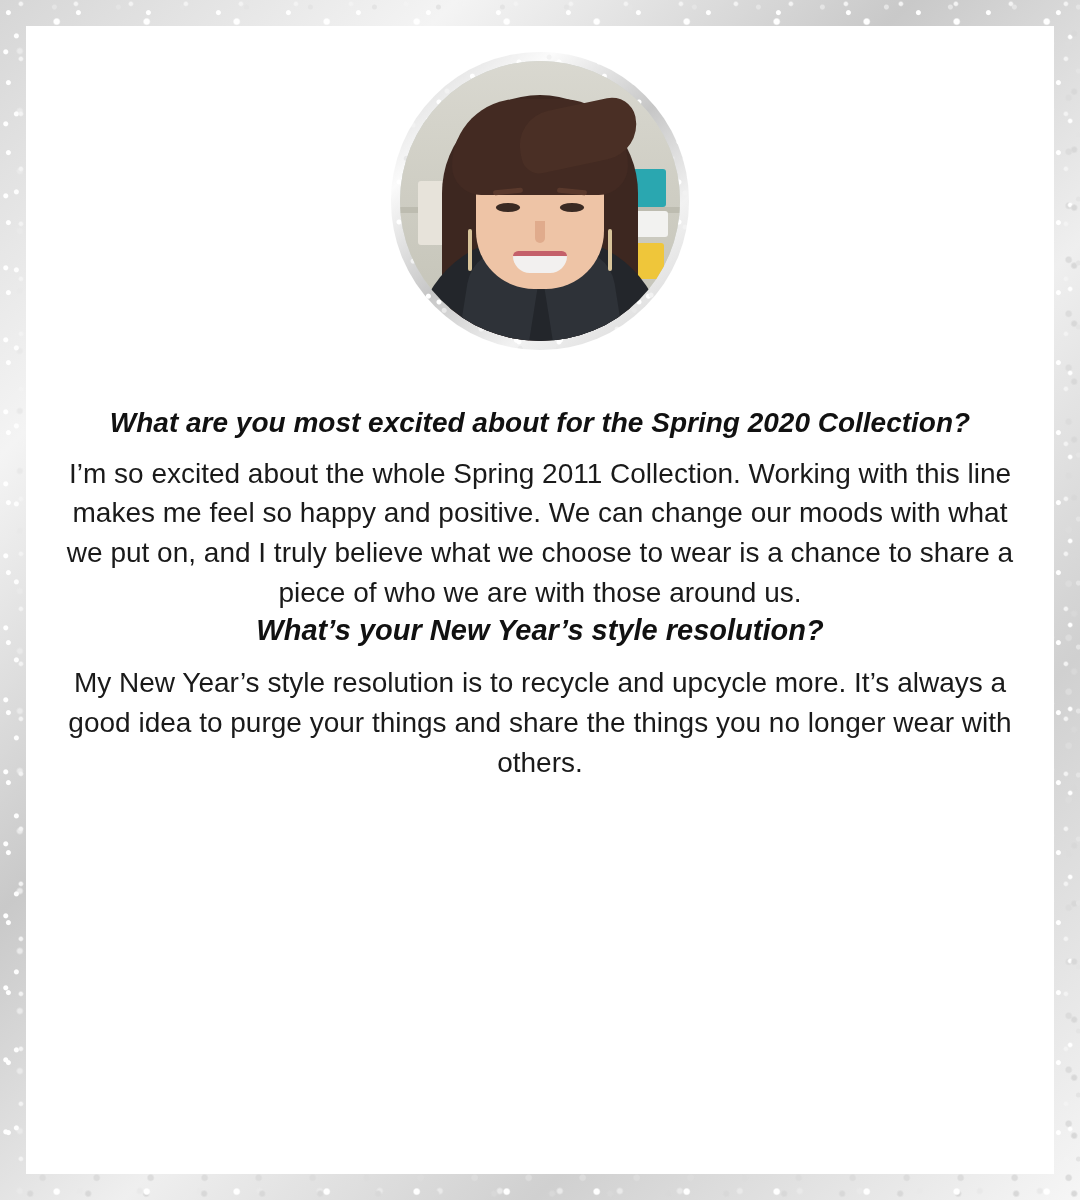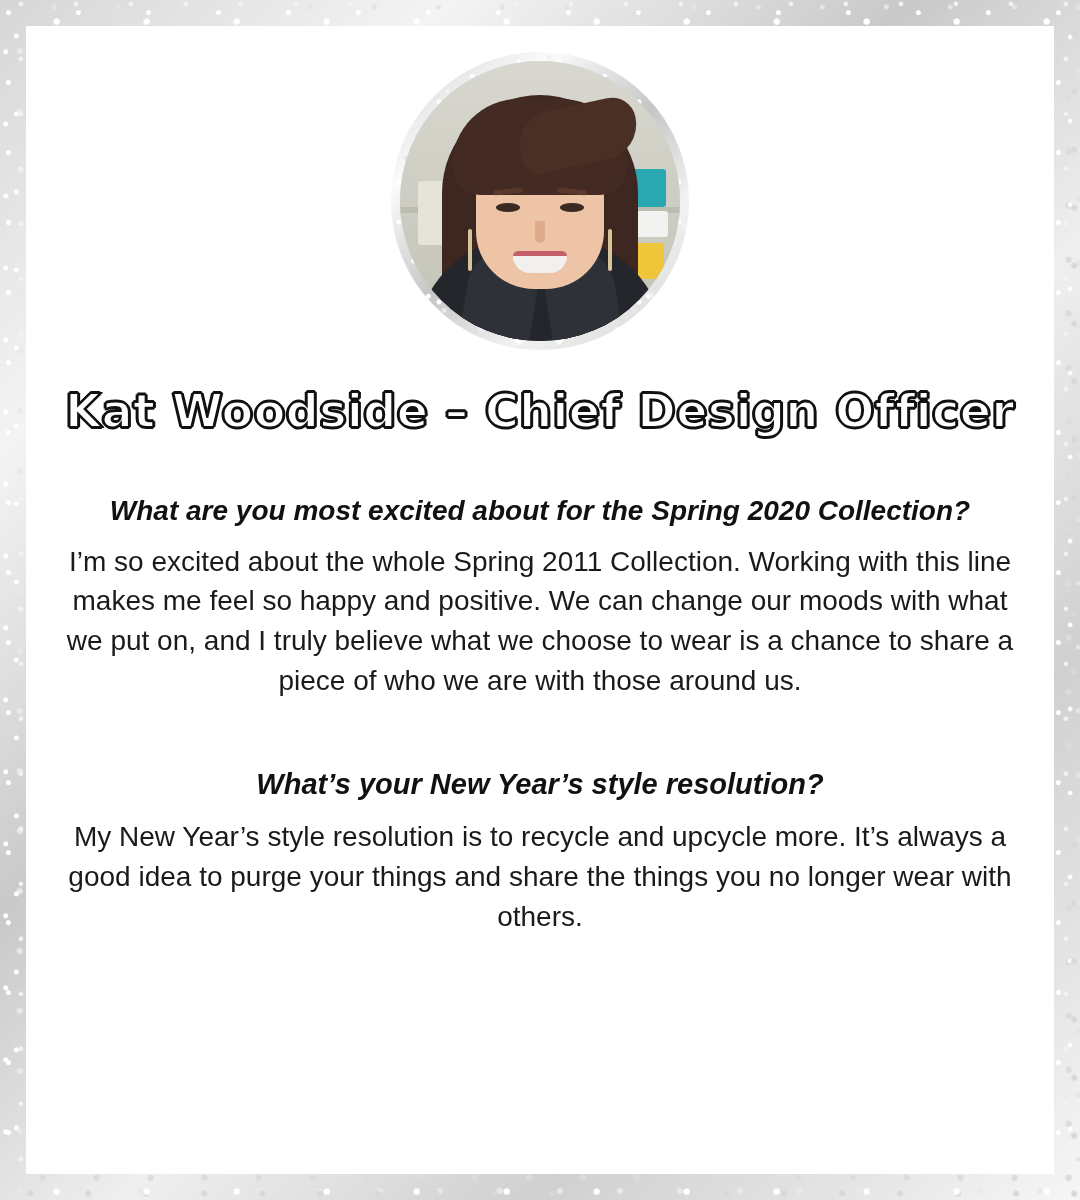--- a/index.html
+++ b/index.html
@@ -182,21 +182,21 @@
     font-family: "Liberation Sans", sans-serif;
     color: #1a1a1a;
     font-size: 28px;
     line-height: 1.42;
     font-weight: 400;
   }
   .q1 { margin-top: 48px; }
   .a1 { margin-top: 16px; }
   .q2 { margin-top: 56px; font-size: 28px; }
   .a2 { margin-top: 14px; }
-  .q3 { margin-top: 66px; }
+  .q3 { }
   .a3 { margin-top: 16px; }
 </style>
 </head>
 <body>
 
 <div class="poster">
   <div class="card">
 
     <div class="portrait-wrap">
       <div class="portrait">
@@ -221,21 +221,20 @@
         <div class="brow r"></div>
         <div class="eye l"></div>
         <div class="eye r"></div>
         <div class="nose"></div>
         <div class="mouth"></div>
         <div class="earring l"></div>
         <div class="earring r"></div>
       </div>
     </div>
 
-    <h1 class="title">Kat Woodside – Chief Design Officer</h1>
 
 
     <div class="qa-block">
       <div class="question q2">What are you most excited about for the Spring 2020 Collection?</div>
       <div class="answer a2">I’m so excited about the whole Spring 2011 Collection. Working with this line makes me feel so happy and positive. We can change our moods with what we put on, and I truly believe what we choose to wear is a chance to share a piece of who we are with those around us.</div>
     </div>
 
     <div class="qa-block">
       <div class="question q3">What’s your New Year’s style resolution?</div>
       <div class="answer a3">My New Year’s style resolution is to recycle and upcycle more. It’s always a good idea to purge your things and share the things you no longer wear with others.</div>

